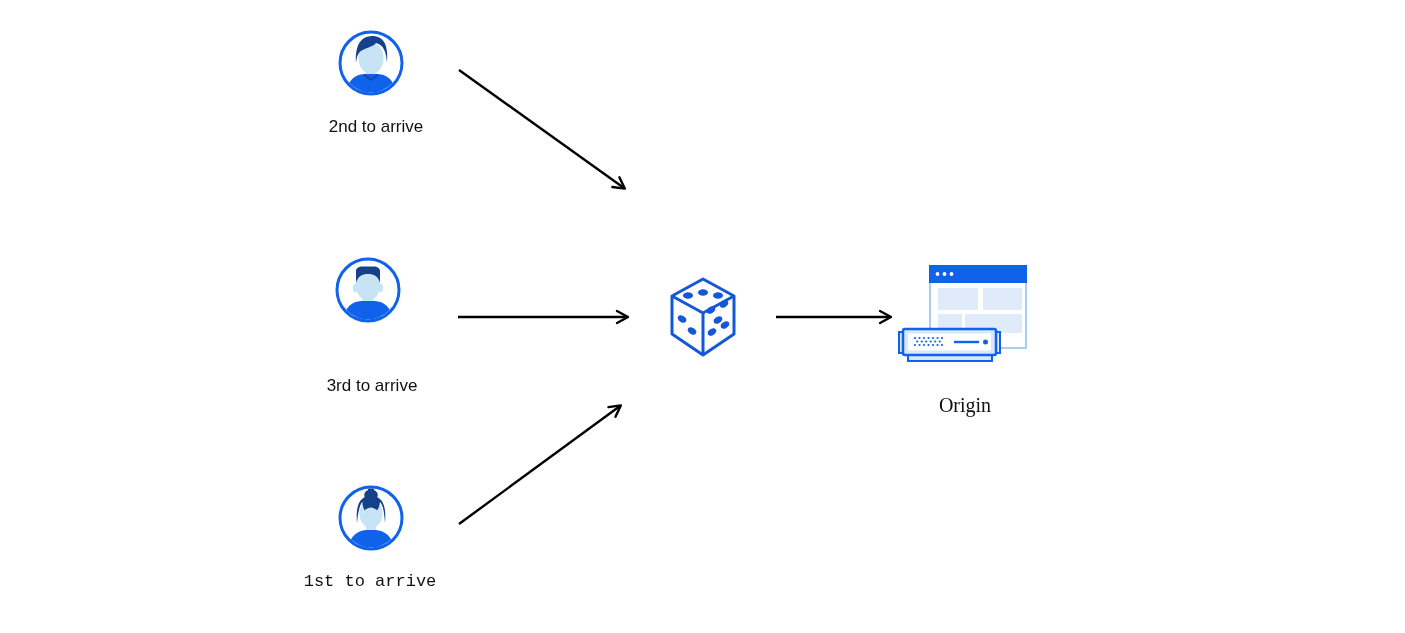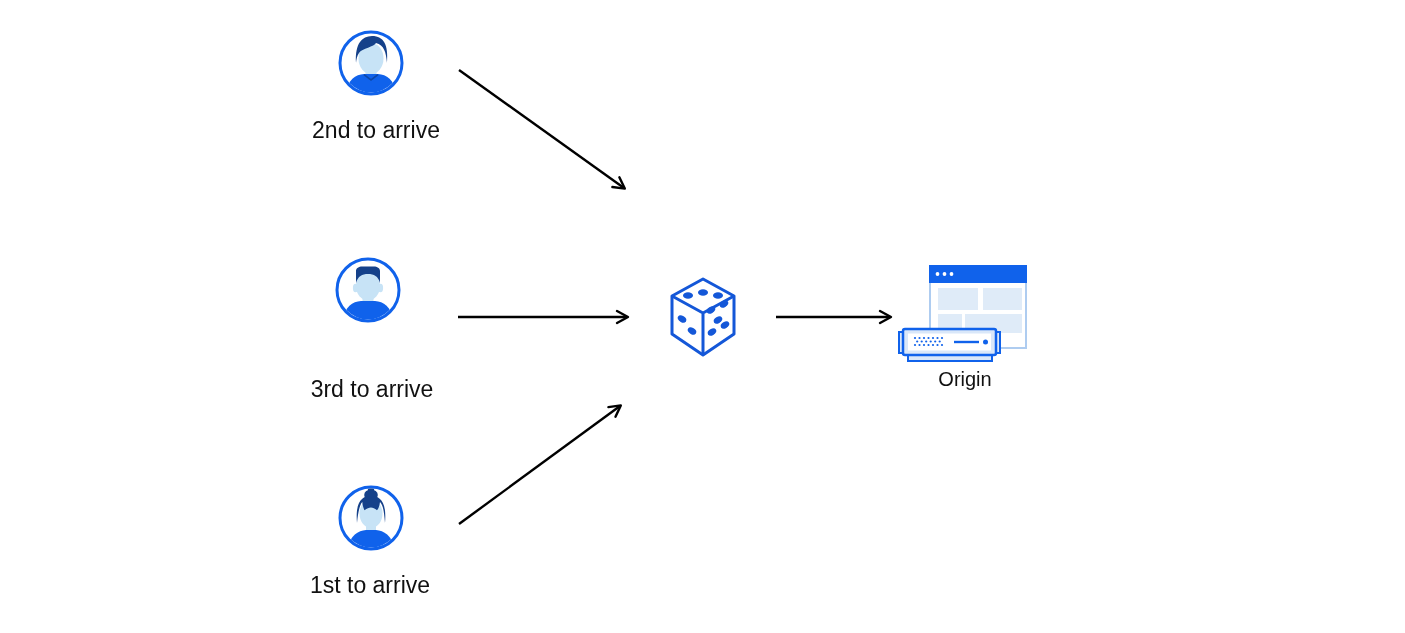--- a/index.html
+++ b/index.html
@@ -18,21 +18,21 @@
   .abs { position: absolute; }
   .arrows-layer {
     position: absolute;
     left: 0; top: 0;
     width: 1405px; height: 633px;
     pointer-events: none;
   }
   .node-label {
     position: absolute;
     transform: translateX(-50%);
-    font-size: 23px;
+    font-size: 17px;
     line-height: 1.2;
     color: #111111;
     white-space: nowrap;
   }
   .origin-label {
     font-size: 20px;
   }
 </style>
 </head>
 <body>
@@ -95,21 +95,21 @@
     <circle cx="33" cy="33" r="31" fill="#ffffff" stroke="#1062EB" stroke-width="3"></circle>
     <g clip-path="url(#clipC)">
       <rect x="28" y="34" width="10" height="14" fill="#C7E3F6"></rect>
       <path d="M9,66 C11,51.5 19.5,45.5 28,45 L38,45 C46.5,45.5 55,51.5 57,66 Z" fill="#1062EB"></path>
       <ellipse cx="33" cy="5" rx="3.2" ry="2.4" fill="#15418A"></ellipse>
       <ellipse cx="33" cy="10" rx="6.8" ry="5.6" fill="#15418A"></ellipse>
       <ellipse cx="33" cy="28.5" rx="11.5" ry="14.5" fill="#C7E3F6"></ellipse>
       <path d="M19,38 C17,15 25,11 33,11 C41,11 49,15 47,38 C46,26 45,20 42,17 C41.3,22 40.2,24 39,25.2 C35,21.5 31,21.5 26.5,25.2 C25.4,23 24.5,20 24.3,17 C21.5,20 20,28 19,38 Z" fill="#15418A"></path>
     </g>
   </svg>
-  <div class="node-label" style="left:370px; top:572px;">1st to arrive</div>
+  <div class="node-label" style="left:370px; top:572px;font-family:Liberation Mono, monospace;">1st to arrive</div>
 
   <svg class="abs" style="left:668px; top:275px;" width="70" height="84" viewBox="0 0 70 84">
     <path d="M35,4 L66,21 L66,59 L35,80 L4,59 L4,21 Z" fill="#ffffff" stroke="#1457D8" stroke-width="3" stroke-linejoin="round"></path>
     <path d="M4,21 L35,38 L66,21 M35,38 L35,80" fill="none" stroke="#1457D8" stroke-width="3" stroke-linejoin="round"></path>
 
     <ellipse cx="20" cy="20.5" rx="5" ry="3.3" fill="#1457D8"></ellipse>
     <ellipse cx="35" cy="17.5" rx="5" ry="3.3" fill="#1457D8"></ellipse>
     <ellipse cx="50" cy="20.5" rx="5" ry="3.3" fill="#1457D8"></ellipse>
 
     <ellipse cx="14" cy="44" rx="4.6" ry="3.1" fill="#1457D8" transform="rotate(32 14 44)"></ellipse>
@@ -162,15 +162,15 @@
           <circle cx="29" cy="85" r="1.1"></circle>
           <circle cx="33.5" cy="85" r="1.1"></circle>
           <circle cx="38" cy="85" r="1.1"></circle>
           <circle cx="42.5" cy="85" r="1.1"></circle>
           <circle cx="47" cy="85" r="1.1"></circle>
       </g>
       <line x1="59" y1="82" x2="84" y2="82" stroke="#1062EB" stroke-width="2.4"></line>
       <circle cx="90.5" cy="82" r="2.5" fill="#1062EB"></circle>
     </g>
   </svg>
-  <div class="node-label origin-label" style="left:965px; top:367px;">Origin</div>
+  <div class="node-label origin-label" style="left:965px; top:393px;font-family:Liberation Serif, serif;">Origin</div>
 
 </div>
 
 </body></html>

